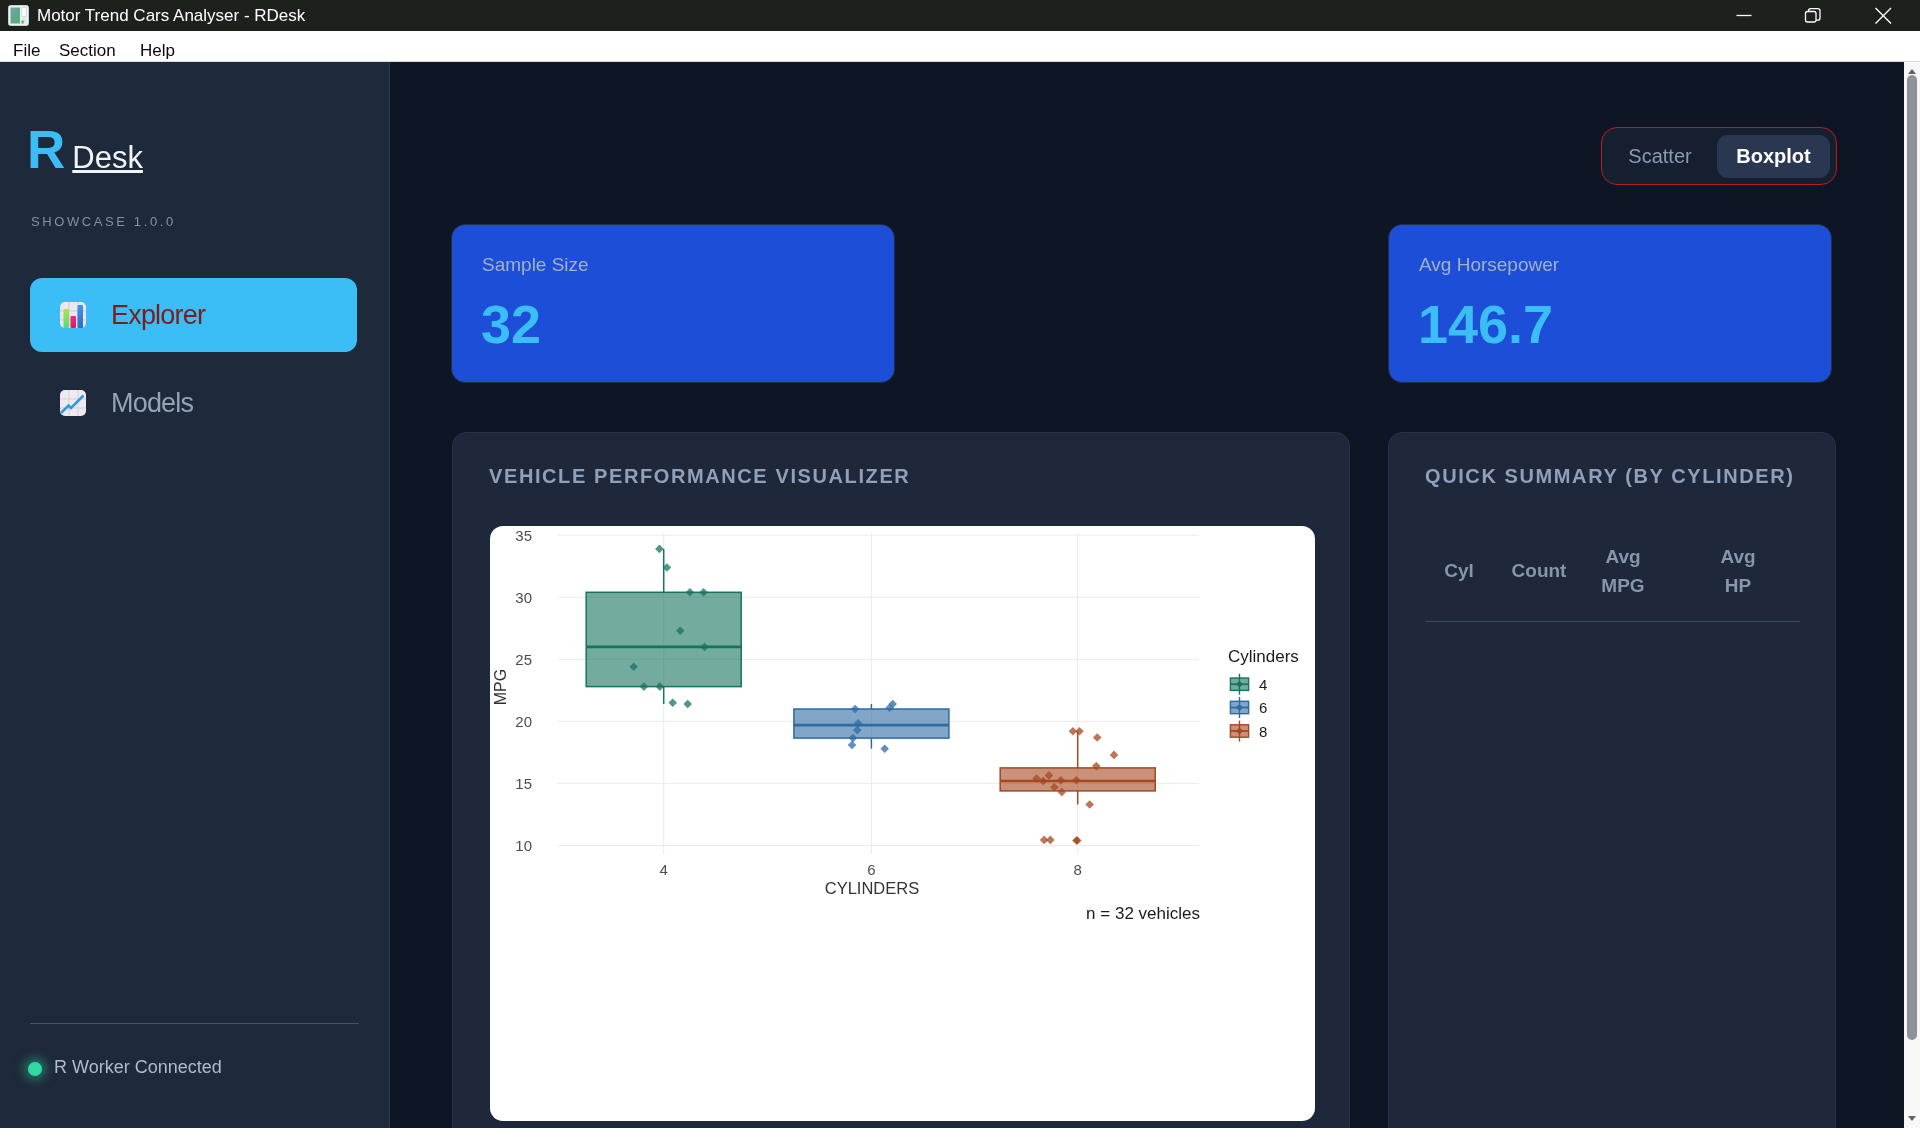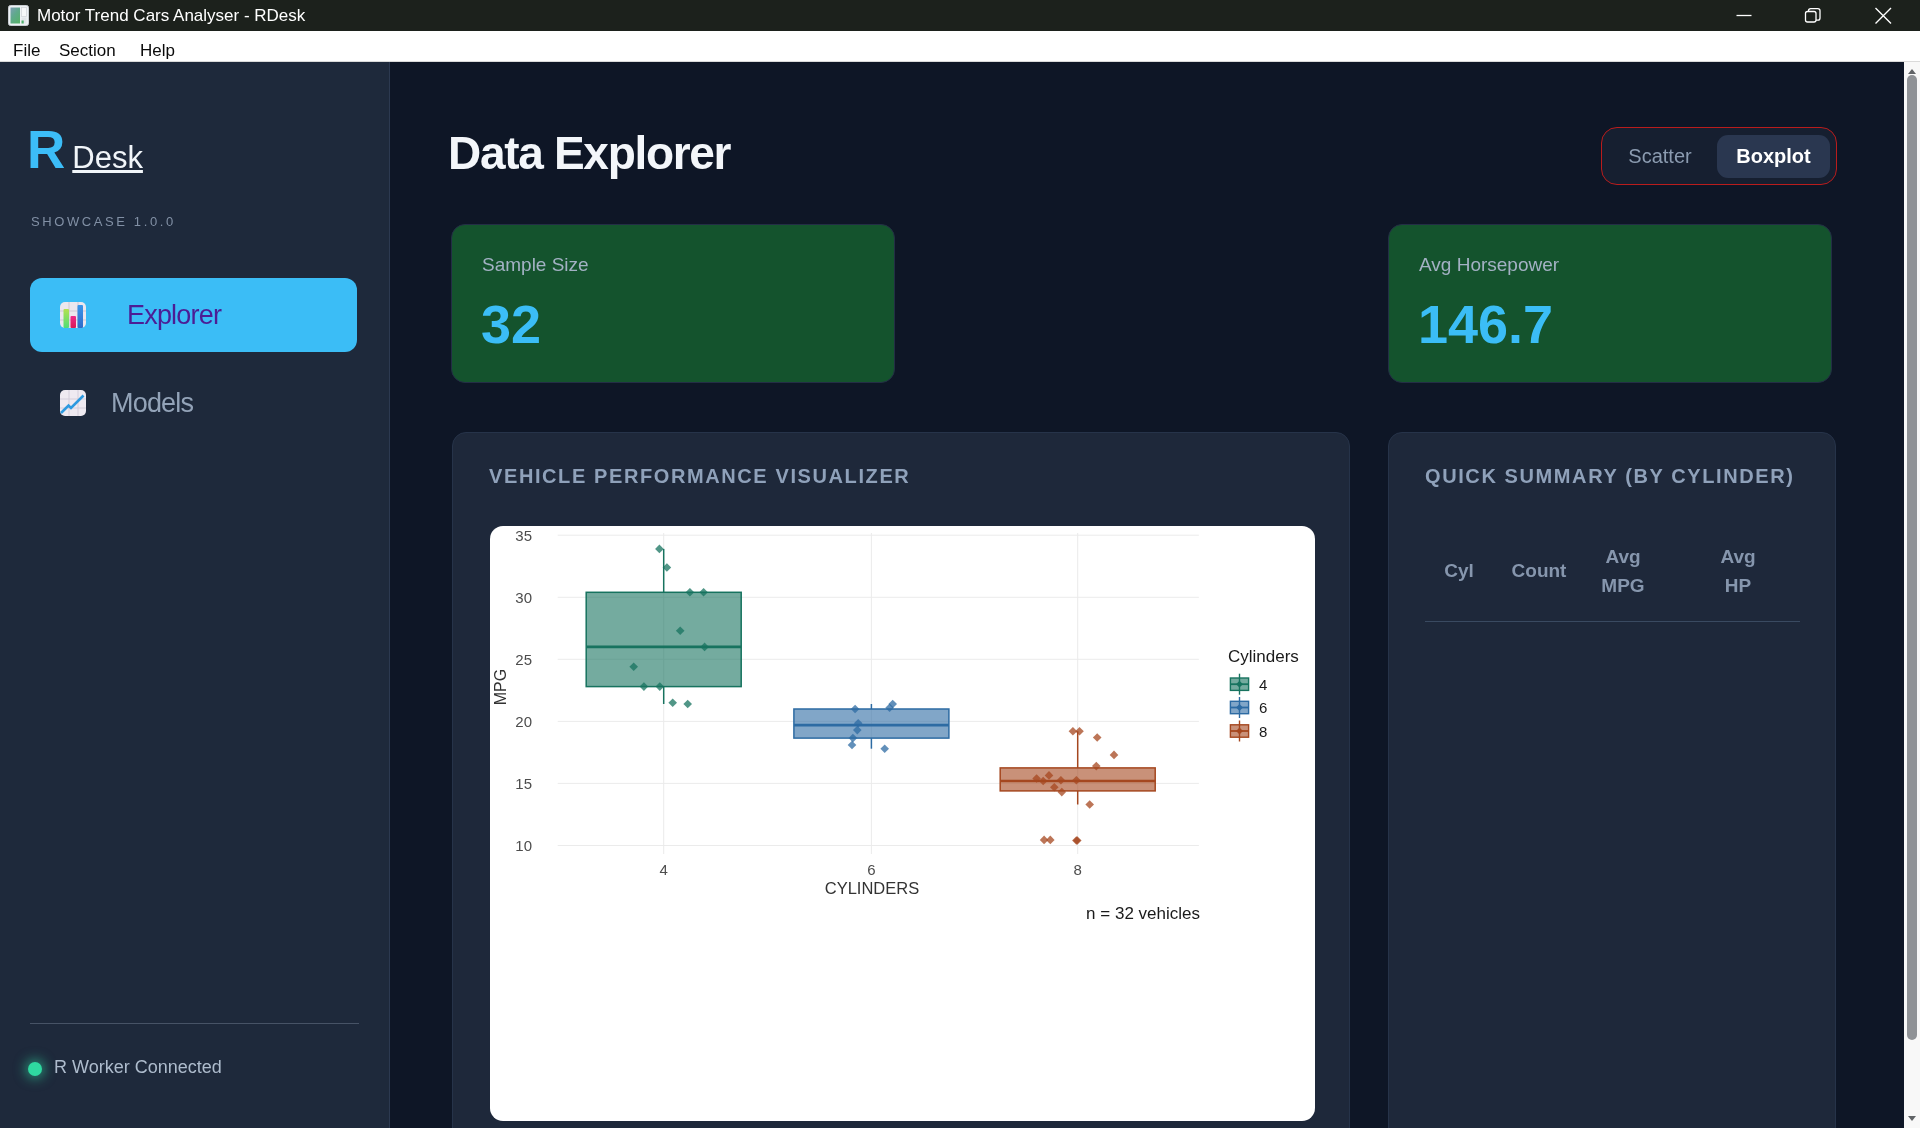--- a/index.html
+++ b/index.html
@@ -20,34 +20,34 @@
   .sidebar { position:absolute; left:0; top:62px; width:390px; height:1066px; background:#1e293b; border-right:1px solid #2c3950; }
   .logo { position:absolute; left:27px; top:57px; }
   .logo .r { font-size:53px; font-weight:bold; color:#3cbdf8; }
   .logo .desk { font-size:31px; color:#f1f5f9; margin-left:7px;text-decoration:underline; }
   .showcase { position:absolute; left:31px; top:152px; font-size:13px; letter-spacing:2.6px; color:#8290a5; }
   .nav { position:absolute; left:30px; top:216px; width:327px; }
   .navitem { position:relative; height:74px; margin-bottom:14px; border-radius:12px; }
   .navitem.active { background:#3bbdf6; }
   .navitem .nicon { position:absolute; left:29px; top:50%; transform:translateY(-50%); width:28px; height:28px; }
   .navitem .nlabel { position:absolute; left:81px; top:50%; transform:translateY(-50%); font-size:27px; letter-spacing:-0.8px; color:#93a3b8; }
-  .navitem.active .nlabel { color:#4c1d95;margin-left:16px; }
+  .navitem.active .nlabel { color:#7f1d1d; }
   .statusline { position:absolute; left:30px; top:961px; width:329px; border-top:1px solid rgba(148,163,184,0.35); }
   .status { position:absolute; left:28px; top:998px; }
   .dot { position:absolute; left:0; top:2px; width:14px; height:14px; border-radius:50%; background:#2fd9a0; box-shadow:0 0 12px 3px rgba(47,217,160,0.55); }
   .statustext { position:absolute; left:26px; top:-3px; font-size:18px; color:#aebccd; white-space:nowrap; }
 
   
   .main { position:absolute; left:390px; top:62px; width:1514px; height:1066px; background:#0e1626; }
   h1.pagetitle { position:absolute; left:58px; top:64px; font-size:46px; font-weight:bold; color:#f3f6fa; letter-spacing:-1.3px; }
   .toggle { position:absolute; left:1211px; top:65px; width:236px; height:58px; background:#161f30; border:1px solid #b91c1c; border-radius:16px; }
   .toggle .off { position:absolute; left:0; top:0; width:116px; height:56px; line-height:56px; text-align:center; color:#8b9bb0; font-size:20px; }
   .toggle .on { position:absolute; left:115px; top:7px; width:113px; height:43px; line-height:43px; text-align:center; color:#ffffff; font-size:20px; font-weight:bold; background:#2a3750; border-radius:11px; }
 
-  .statcard { position:absolute; top:162px; width:444px; height:159px; background:#14532d; border:1px solid #232e45; border-radius:14px; }
+  .statcard { position:absolute; top:162px; width:444px; height:159px; background:#1d4ed8; border:1px solid #232e45; border-radius:14px; }
   .statcard .slabel { position:absolute; left:30px; top:29px; font-size:19px; color:#a3b1c4; }
   .statcard .svalue { position:absolute; left:29px; top:68px; font-size:54px; font-weight:bold; color:#3bbdf6; }
 
   .bigcard { position:absolute; background:#1e283a; border:1px solid #263349; border-radius:14px; }
   .cardtitle { position:absolute; font-size:20px; font-weight:bold; letter-spacing:1.6px; color:#8fa1ba; }
 
   .plotpanel { position:absolute; left:37px; top:93px; width:825px; height:595px; background:#ffffff; border-radius:13px; }
 
   
   .sumhead { position:absolute; color:#8696ad; font-size:19px; font-weight:bold; text-align:center; line-height:29px; }
@@ -133,21 +133,20 @@
     </div>
   </div>
   <div class="statusline"></div>
   <div class="status">
       <span class="dot"></span>
       <span class="statustext">R Worker Connected</span>
     </div>
 </div>
 
 <div class="main">
-  <h1 class="pagetitle">Data Explorer</h1>
   <div class="toggle">
       <span class="off">Scatter</span>
       <span class="on">Boxplot</span>
     </div>
 
   <div class="statcard" style="left:61px">
     <div class="slabel">Sample Size</div>
     <div class="svalue">32</div>
   </div>
   <div class="statcard" style="left:998px">

